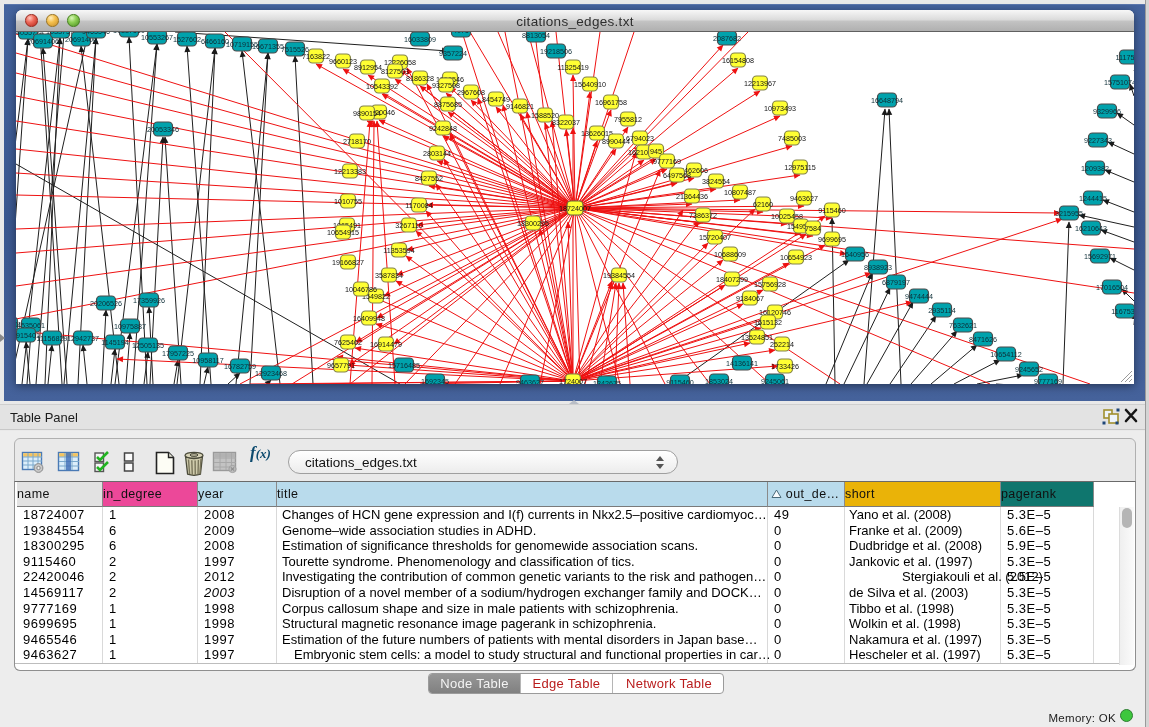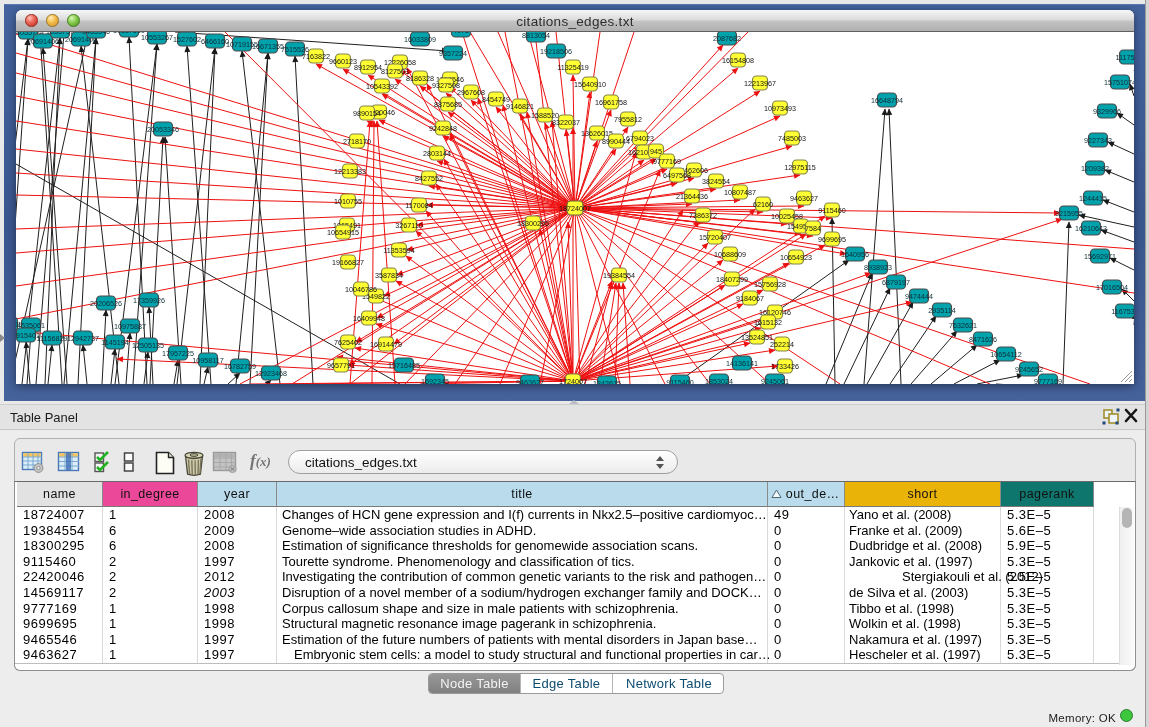--- a/index.html
+++ b/index.html
@@ -25,44 +25,44 @@
 #divarrow { position:absolute; left:569px; top:400px; width:0; height:0;
   border-left:5px solid transparent; border-right:5px solid transparent; border-bottom:4px solid #b8bdc6; }
 #tpbar { position:absolute; left:0; top:404px; width:1149px; height:26px; background:#e3e3e3;
   border-top:1px solid #cfcfcf; border-bottom:1px solid #c8c8c8; }
 #tpbar .lbl { position:absolute; left:10px; top:5px; font-size:13px; color:#1c1c1c; }
 #panel { position:absolute; left:0; top:431px; width:1149px; height:296px; background:#ededed; }
 #container { position:absolute; left:14px; top:7px; width:1122px; height:233px;
   background:#e9e9e9; border:1px solid #b0b0b0; border-radius:6px; }
 #toolbar { position:absolute; left:0; top:0; width:100%; height:43px; }
 #toolbar .ic { position:absolute; top:11px; }
-#fx { position:absolute; left:235px; top:12px; font-family:"Liberation Serif", serif;
-  font-style:italic; font-weight:bold; font-size:17px; color:#737373;text-align:right; }
+#fx { position:absolute; left:235px; top:4px; font-family:"Liberation Serif", serif;
+  font-style:italic; font-weight:bold; font-size:17px; color:#0c4a6e;text-align:right; }
 #combo { position:absolute; left:273px; top:11px; width:390px; height:24px;
   background:linear-gradient(180deg,#ffffff,#ececec); border:1px solid #9f9f9f; border-radius:12px; }
 #combo .txt { position:absolute; left:16px; top:4px; font-size:13.5px; color:#111; }
 #combo .up { position:absolute; right:13px; top:5px; width:0; height:0;
   border-left:4px solid transparent; border-right:4px solid transparent; border-bottom:5px solid #555; }
 #combo .dn { position:absolute; right:13px; top:13px; width:0; height:0;
   border-left:4px solid transparent; border-right:4px solid transparent; border-top:5px solid #555; }
 #tablewrap { position:absolute; left:14px; top:481px; width:1122px; height:190px;
   background:#ffffff; border:1px solid #8f8f8f; border-top:1px solid #6a6a6a; border-radius:0 0 6px 6px; overflow:hidden; }
 .hc { position:absolute; top:482px; height:25px; line-height:25px; font-size:12.5px; color:#111; letter-spacing:0.4px;
-  text-align:center; border-right:1px solid #8a8a8a; border-bottom:1px solid #7a7a7a; }
+  border-right:1px solid #8a8a8a; border-bottom:1px solid #7a7a7a; }
 .vg { position:absolute; top:507px; height:156px; width:1px; background:#d9d9d9; }
 .cell { position:absolute; height:15.6px; line-height:15.6px; font-size:13px; color:#000;
   letter-spacing:0.5px; white-space:nowrap; overflow:hidden; }
 #rowend { position:absolute; left:15px; top:663px; width:1104px; height:1px; background:#bdbdbd; }
 #sbtrack { position:absolute; left:1119px; top:507px; width:15px; height:158px;
   background:linear-gradient(90deg,#efefef,#fbfbfb); border-left:1px solid #dcdcdc; }
 #sbthumb { position:absolute; left:1121.5px; top:508px; width:10px; height:20px; background:#b5b5b5; border-radius:5px; }
 #tabs { position:absolute; left:428px; top:673px; width:296px; height:21px; background:#ffffff;
   border:1px solid #9b9b9b; border-radius:4px; overflow:hidden; }
 #tabs .seg { position:absolute; top:0; height:21px; line-height:20px; font-size:13px; letter-spacing:0.3px;
-  text-align:center; color:#0c4a6e; }
+  text-align:center; color:#b91c1c; }
 #tabs .sel { background:linear-gradient(180deg,#979797,#7e7e7e); color:#f4f4f4; }
 #tabs .d1 { position:absolute; left:91px; top:0; width:1px; height:21px; background:#b5b5b5; }
 #tabs .d2 { position:absolute; left:183px; top:0; width:1px; height:21px; background:#b5b5b5; }
 #memory { position:absolute; right:33px; top:712px; font-size:11.5px; color:#222; letter-spacing:0.3px; }
 #memdot { position:absolute; left:1120px; top:709px; width:13px; height:13px; border-radius:50%;
   background:#3dc73d; border:1px solid #2e7d32; }
 #redge { position:absolute; left:1145px; top:0; width:1px; height:727px; background:#9a9a9a; }
 #redge2 { position:absolute; left:1146px; top:0; width:3px; height:727px; background:#d4d4d4; }
 #flicon { position:absolute; left:1102px; top:408px; width:18px; height:17px; }
 #xicon { position:absolute; left:1124px; top:407px; width:14px; height:16px; }

